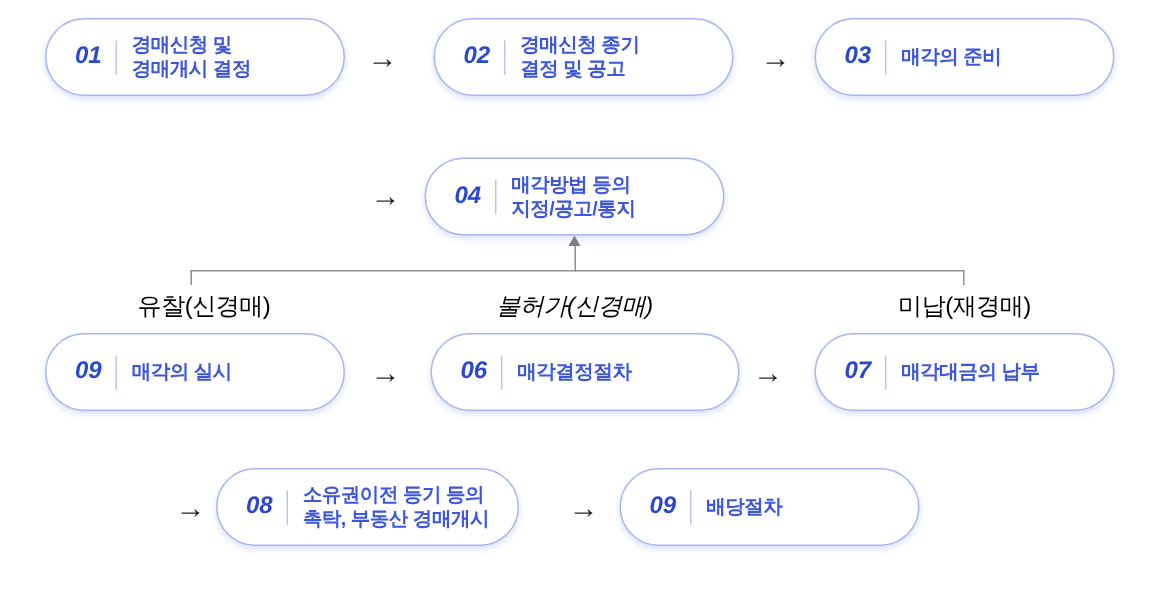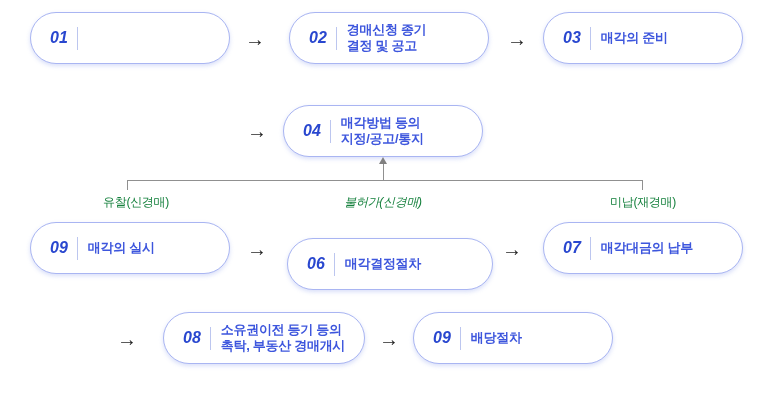--- a/index.html
+++ b/index.html
@@ -63,34 +63,38 @@
   .up-arrowhead {
     position: absolute;
     width: 0; height: 0;
     border-left: 4px solid transparent;
     border-right: 4px solid transparent;
     border-bottom: 7px solid #808080;
   }
   .branch-label {
     position: absolute;
     transform: translateX(-50%);
-    font-size: 12px;
-    color: #15803d;
+    font-size: 16px;
+    color: #000000;
     letter-spacing: -0.3px;
     white-space: nowrap;
   }
 </style>
 </head>
 <body>
 
 <div class="stage">
 
   <div class="box" style="left:30px; top:12px; width:200px;">
     <span class="num">01</span>
     <span class="sep"></span>
+    <span class="lbl">
+      <span>경매신청 및</span>
+      <span>경매개시 결정</span>
+    </span>
   </div>
 
   <div class="arrow" style="left:255px; top:39px;">→</div>
 
   <div class="box" style="left:289px; top:12px; width:200px;">
     <span class="num">02</span>
     <span class="sep"></span>
     <span class="lbl">
       <span>경매신청 종기</span>
       <span>결정 및 공고</span>
@@ -131,41 +135,41 @@
   <div class="box" style="left:30px; top:222px; width:200px;">
     <span class="num">09</span>
     <span class="sep"></span>
     <span class="lbl">
       <span>매각의 실시</span>
     </span>
   </div>
 
   <div class="arrow" style="left:257px; top:249px;">→</div>
 
-  <div class="box" style="left:287px; top:238px; width:206px;">
+  <div class="box" style="left:287px; top:222px; width:206px;">
     <span class="num">06</span>
     <span class="sep"></span>
     <span class="lbl">
       <span>매각결정절차</span>
     </span>
   </div>
 
   <div class="arrow" style="left:512px; top:249px;">→</div>
 
   <div class="box" style="left:543px; top:222px; width:200px;">
     <span class="num">07</span>
     <span class="sep"></span>
     <span class="lbl">
       <span>매각대금의 납부</span>
     </span>
   </div>
 
   <div class="arrow" style="left:127px; top:339px;">→</div>
 
-  <div class="box" style="left:163px; top:312px; width:202px;">
+  <div class="box" style="left:144px; top:312px; width:202px;">
     <span class="num">08</span>
     <span class="sep"></span>
     <span class="lbl">
       <span>소유권이전 등기 등의</span>
       <span>촉탁, 부동산 경매개시</span>
     </span>
   </div>
 
   <div class="arrow" style="left:389px; top:339px;">→</div>
 

